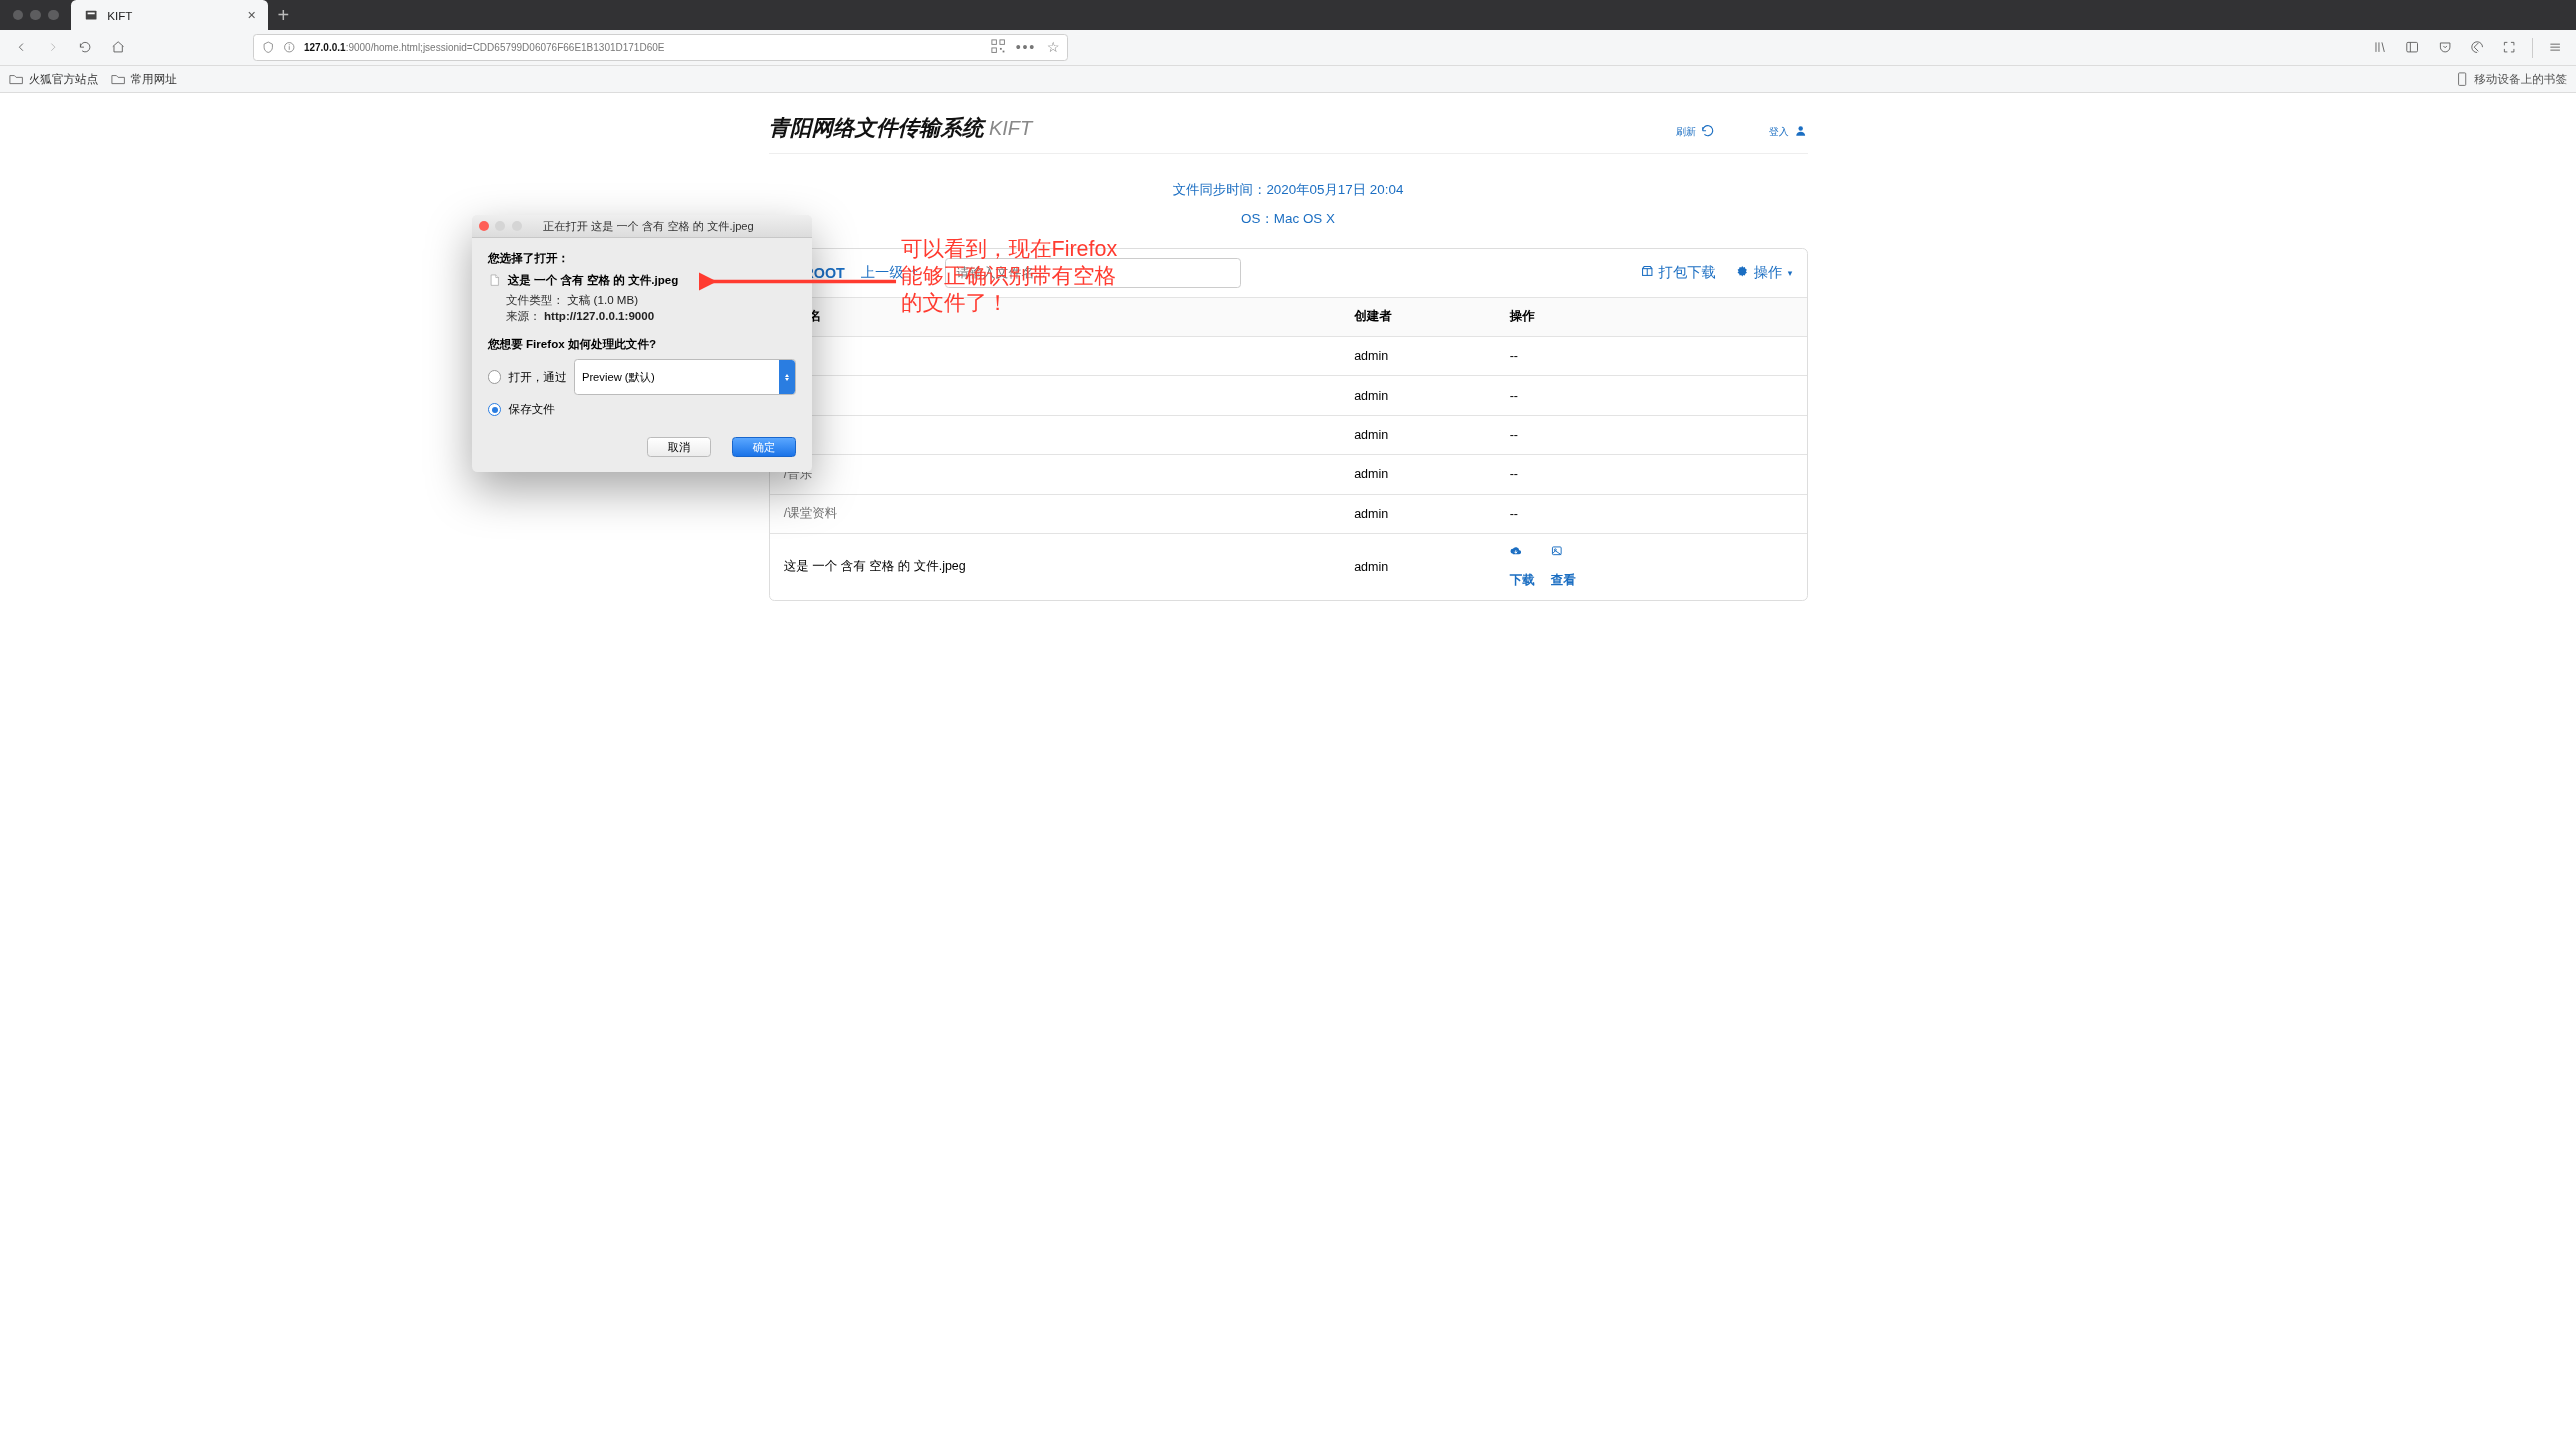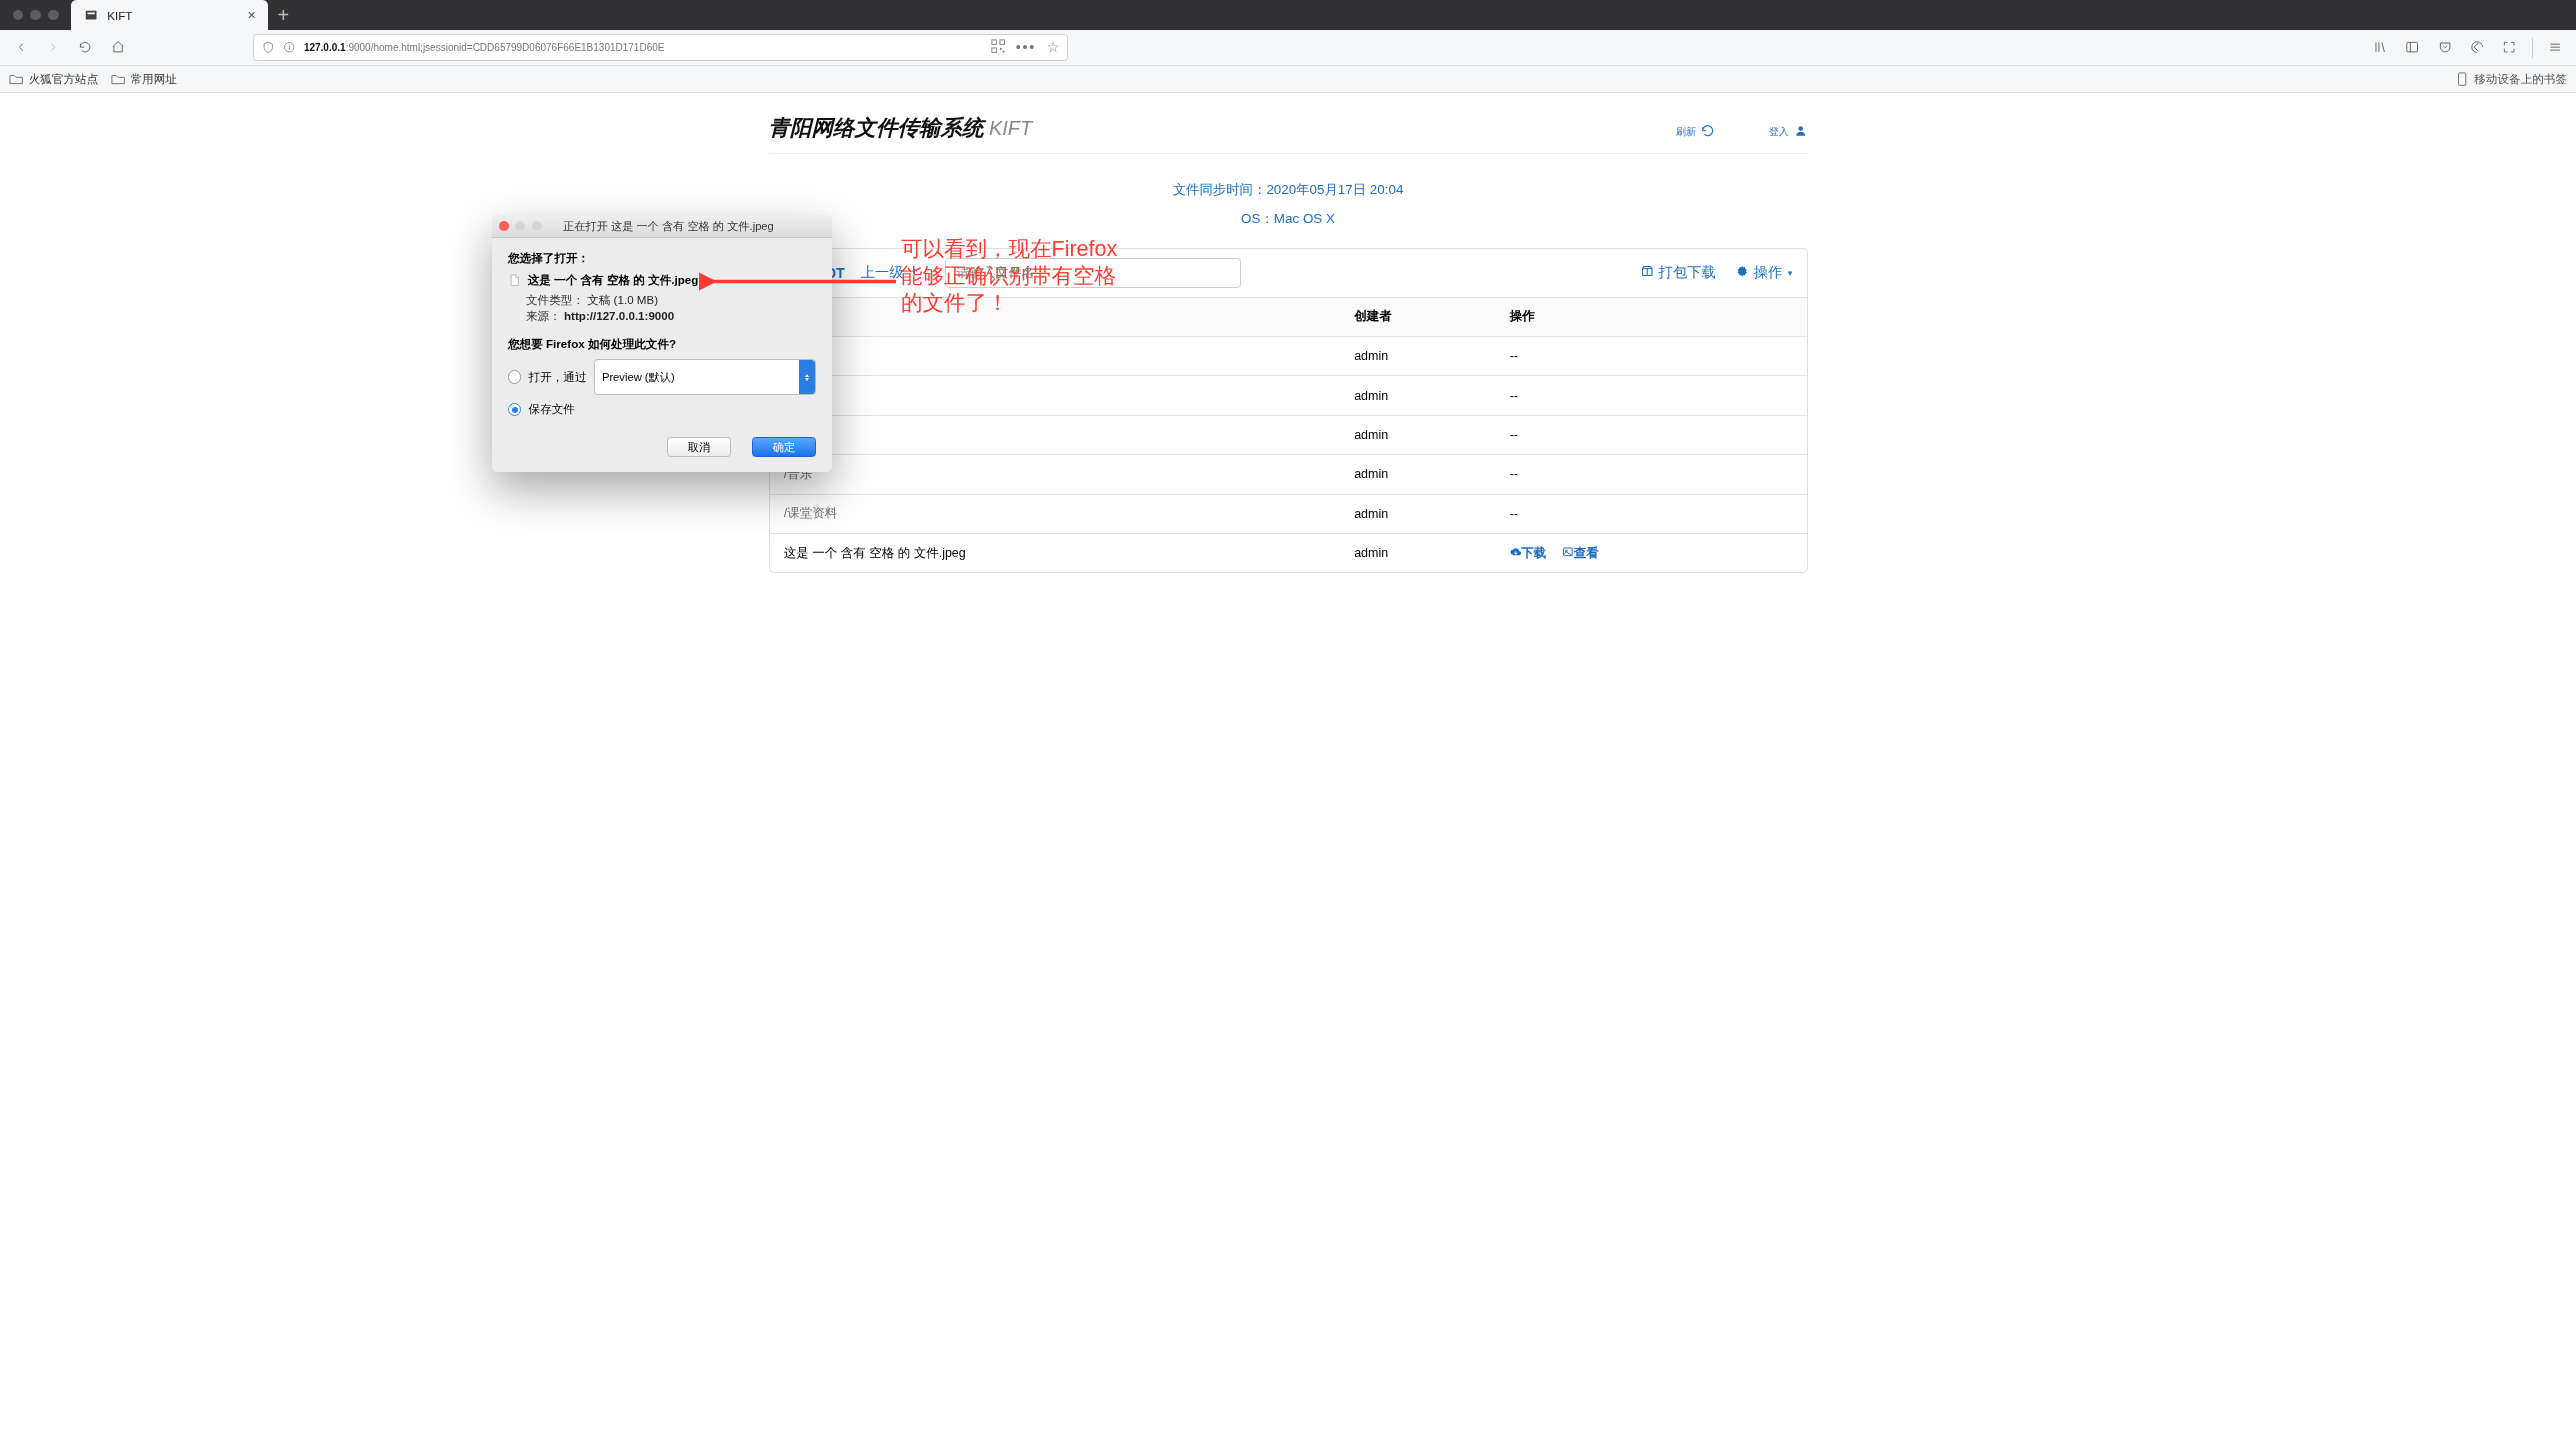--- a/index.html
+++ b/index.html
@@ -45,27 +45,27 @@
 .pt-link { color: #1b6ec2; font-size: 14.3px; font-weight: 600; display: flex; align-items: center; gap: 5.4px; text-decoration: none; }
 .pt-link.secondary { font-weight: 400; }
 .search-input { flex: 0 0 296px; height: 30px; border: 0.9px solid #ccc; border-radius: 3.6px; padding: 0 10.7px; font-size: 13px; margin-left: 9px; }
 .pt-right { margin-left: auto; display: flex; gap: 20px; }
 .caret { font-size: 9px; }
 
 table { width: 100%; border-collapse: collapse; }
 th, td { text-align: left; padding: 10.7px 14.3px; font-size: 12.5px; border-top: 0.9px solid #e3e3e3; }
 th { background: #fafafa; font-weight: 700; }
 td a { color: #737373; text-decoration: none; }
-.op-link { color: #1b6ec2; font-weight: 600; display: inline-flex; align-items: center; gap: 0; margin-right: 12.5px; }
+.op-link { color: #1b6ec2; font-weight: 600; display: inline-flex; align-items: flex-start; gap: 13px; margin-right: 12.5px; flex-direction: column; }
 col.c-name { width: 55%; }
 col.c-creator { width: 15%; }
 col.c-ops { width: 30%; }
 
 
-.dialog-wrap { position: absolute; left: 492px; top: 215px; width: 340px; background: #ececec; border-radius: 5.4px; box-shadow: 0 18px 45px rgba(0,0,0,.35); font-size: 11.6px; }
+.dialog-wrap { position: absolute; left: 472px; top: 215px; width: 340px; background: #ececec; border-radius: 5.4px; box-shadow: 0 18px 45px rgba(0,0,0,.35); font-size: 11.6px; }
 .dlg-title { height: 23px; background: linear-gradient(#efefef,#dcdcdc); border-top-left-radius: 5.4px; border-top-right-radius: 5.4px; display: flex; align-items: center; padding: 0 7.2px; gap: 6.3px; color: #444; border-bottom: 0.9px solid #c7c7c7; }
 .dlg-tl { width: 10px; height: 10px; border-radius: 50%; }
 .dlg-tl.red { background: #ff5f57; }
 .dlg-tl.grey { background: #d5d5d5; }
 .dlg-title-text { flex:1; text-align:center; font-size: 11.2px; color:#333; padding-right: 36px; }
 .dlg-body { padding: 12.5px 16px 14.3px; }
 .dlg-sec-title { font-weight: 600; margin-bottom: 7.2px; }
 .dlg-file { display: flex; align-items: center; gap: 7.2px; font-weight: 700; margin: 5.4px 0 3.6px; }
 .dlg-line { margin: 1.8px 0 1.8px 18px; color: #222; }
 .dlg-line .lbl { color: #333; }

